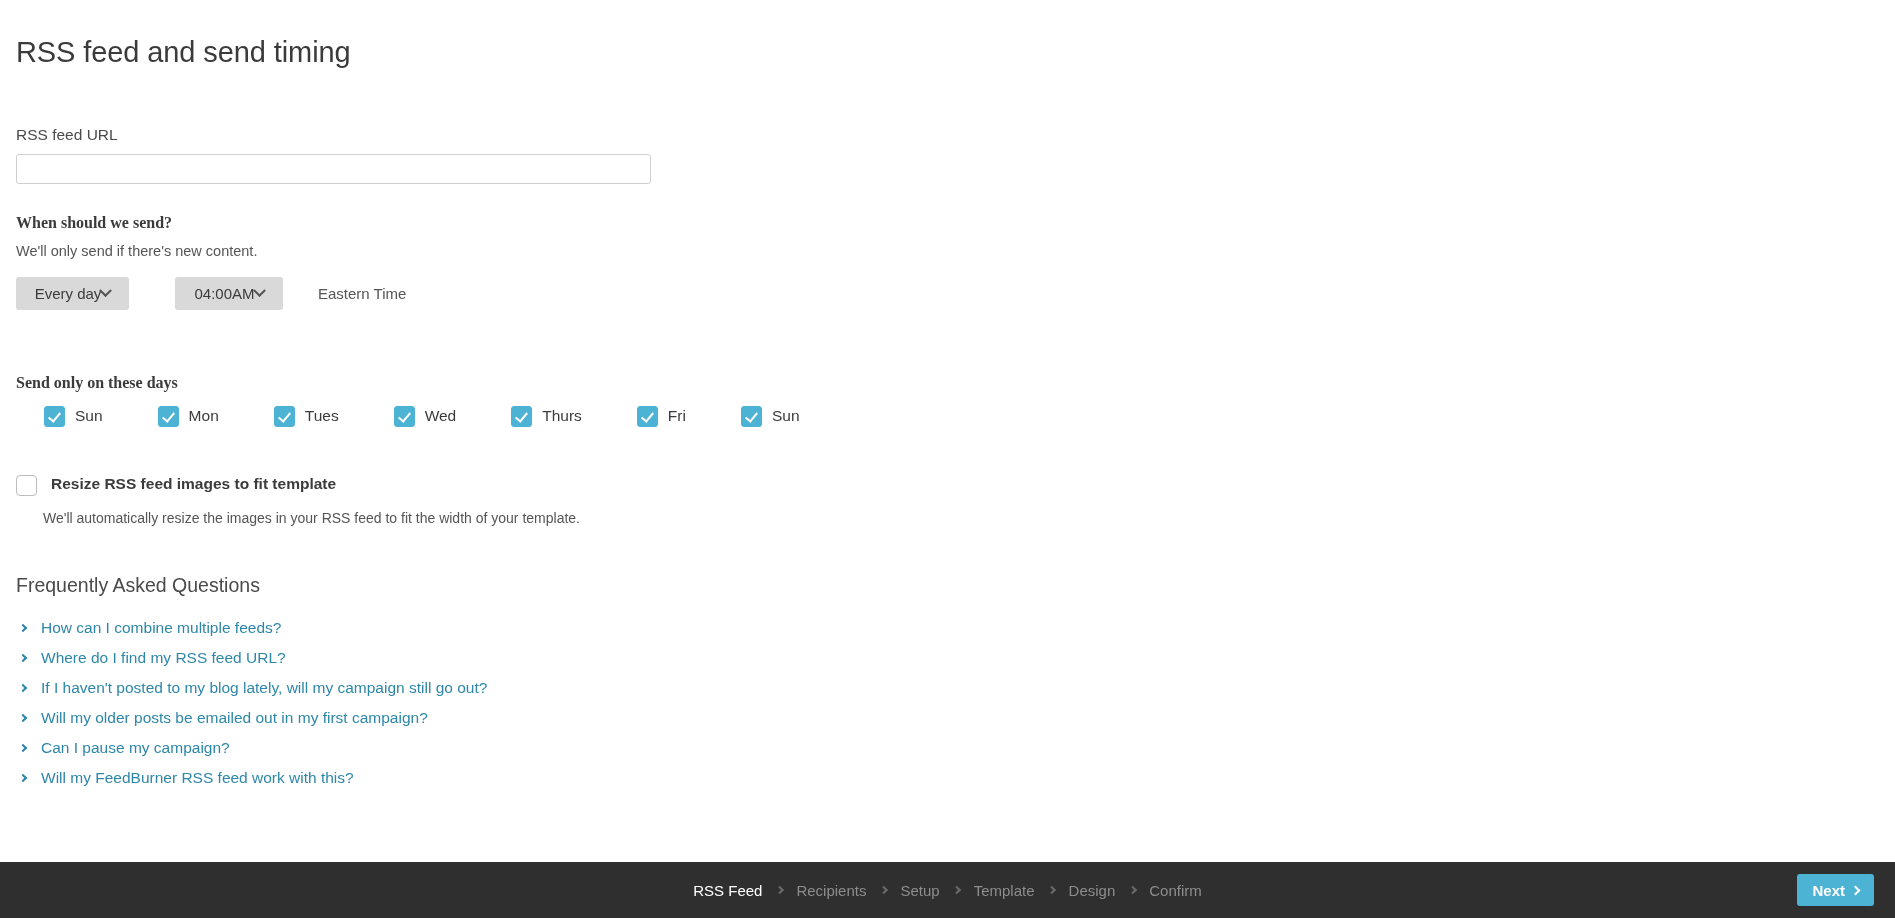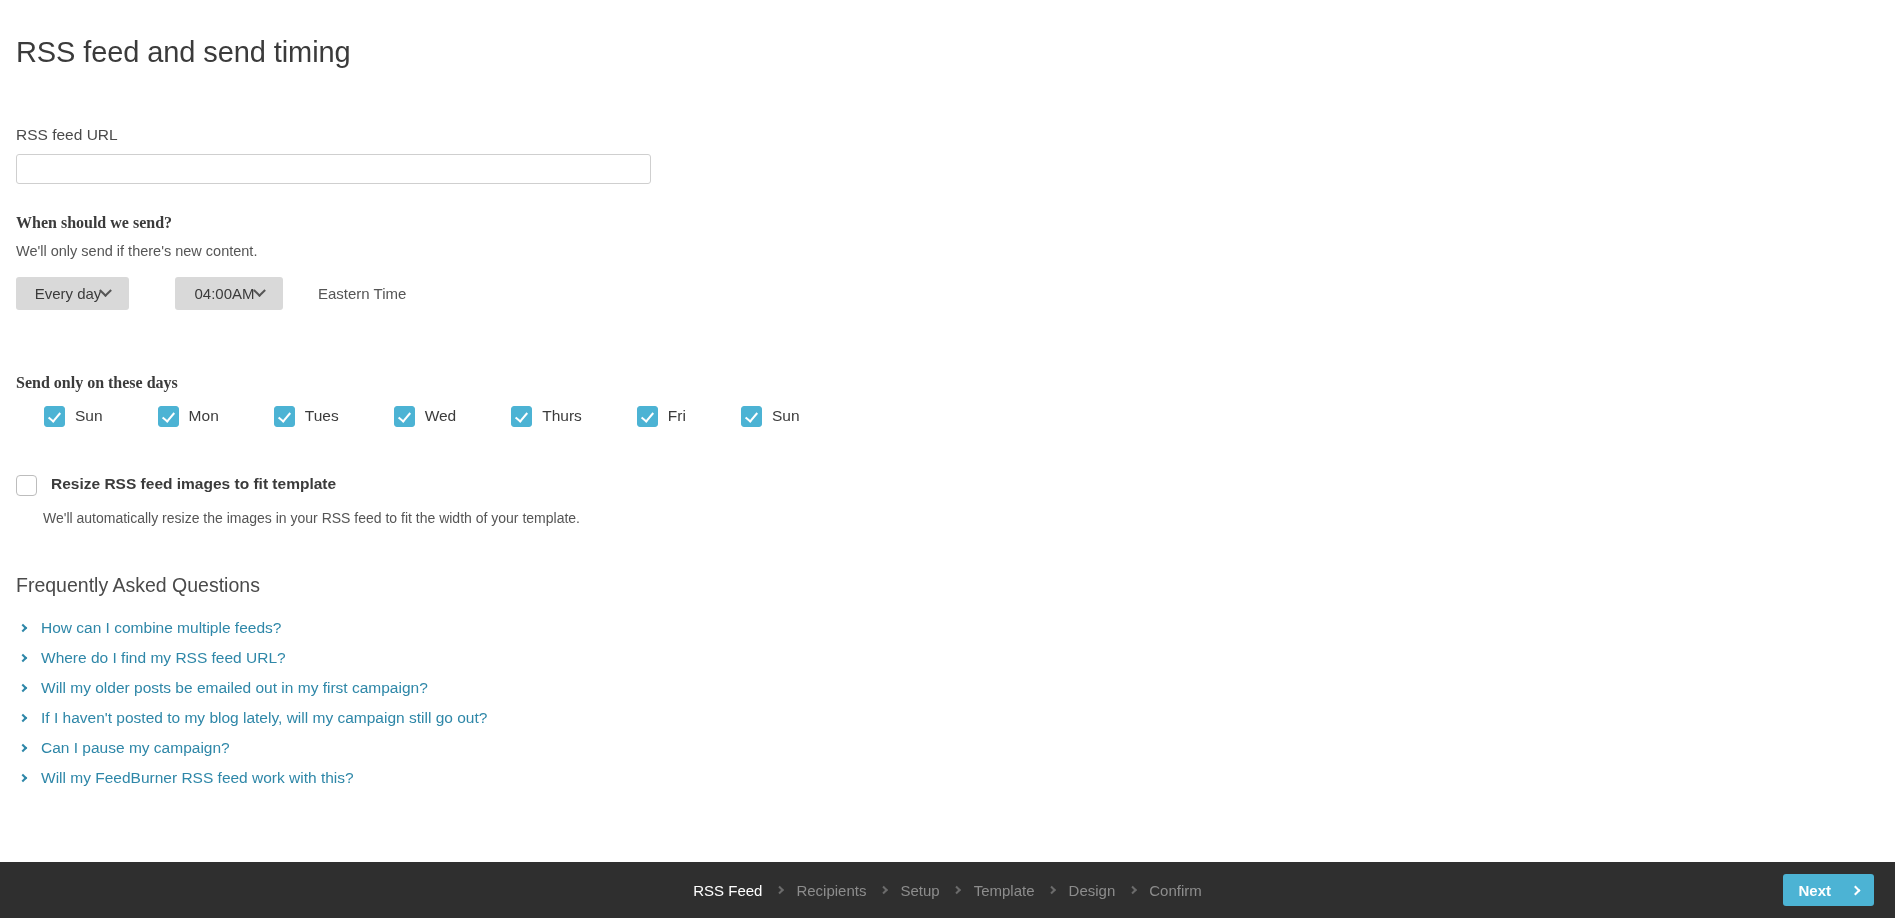--- a/index.html
+++ b/index.html
@@ -245,21 +245,21 @@
     height: 32px;
     background: #4cb3d4;
     border: none;
     border-radius: 3px;
     color: #ffffff;
     font-size: 15px;
     font-weight: bold;
     padding: 0 15px;
     display: inline-flex;
     align-items: center;
-    gap: 21px;
+    gap: 7px;
     font-family: "Liberation Sans", sans-serif;
     cursor: pointer;
   }
   .next-chev {
     display: block;
     width: 7px; height: 7px;
     border-right: 2.4px solid #fff;
     border-top: 2.4px solid #fff;
     transform: rotate(45deg);
   }
@@ -361,28 +361,28 @@
         <span class="faq-chev">
             <i></i>
           </span>
         <a class="faq-link" href="#">Where do I find my RSS feed URL?</a>
       </div>
 
       <div class="faq-item">
         <span class="faq-chev">
             <i></i>
           </span>
+        <a class="faq-link" href="#">If I haven't posted to my blog lately, will my campaign still go out?</a>
+      </div>
+
+      <div class="faq-item">
+        <span class="faq-chev">
+            <i></i>
+          </span>
         <a class="faq-link" href="#">Will my older posts be emailed out in my first campaign?</a>
-      </div>
-
-      <div class="faq-item">
-        <span class="faq-chev">
-            <i></i>
-          </span>
-        <a class="faq-link" href="#">If I haven't posted to my blog lately, will my campaign still go out?</a>
       </div>
 
       <div class="faq-item">
         <span class="faq-chev">
             <i></i>
           </span>
         <a class="faq-link" href="#">Can I pause my campaign?</a>
       </div>
 
       <div class="faq-item">

